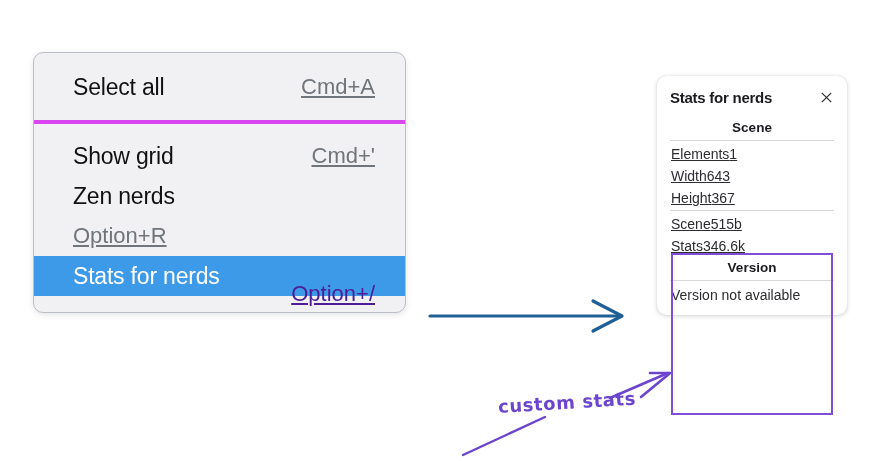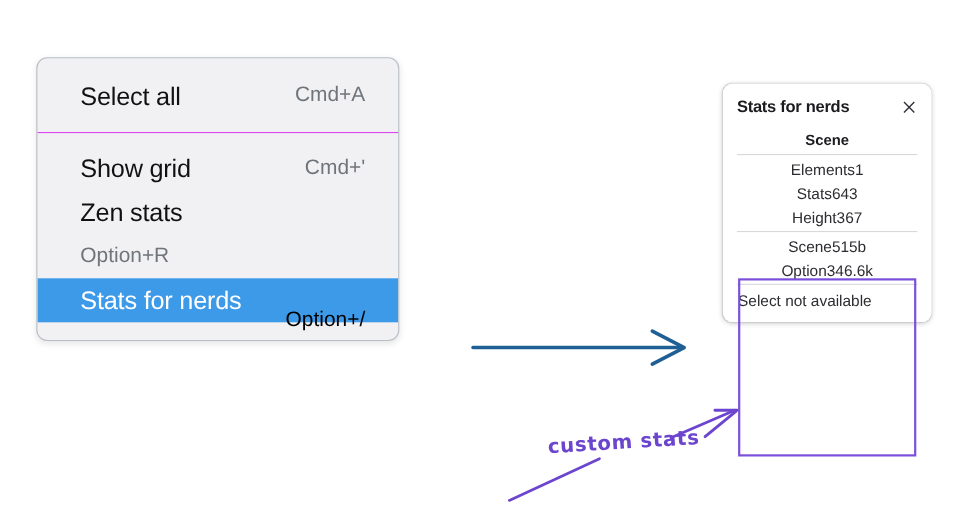--- a/index.html
+++ b/index.html
@@ -14,62 +14,63 @@
     overflow: hidden;
     font-family: "Liberation Sans", sans-serif;
     -webkit-font-smoothing: antialiased;
   }
 
   
   #context-menu {
     position: absolute;
     left: 33px;
     top: 52px;
-    width: 330px;
+    width: 373px;
     background: #f1f1f3;
     border: 1px solid #b9bec6;
     border-radius: 10px;
     box-shadow: 0 2px 6px rgba(0,0,0,0.10);
     overflow: hidden;
     box-sizing: border-box;
     text-align: right;
   }
   .menu-section {
     padding: 14px 0 13px 0;
   }
   .menu-section + .menu-section {
-    border-top: 1px solid #d946ef;
+    border-top: 4px solid #d946ef;
   }
   .menu-section.second {
     padding: 12px 0 16px 0;
   }
   .menu-item {
     display: flex;
     align-items: center;
     justify-content: space-between;
     height: 40px;
     padding: 0 30px 0 39px;
     box-sizing: border-box;
   }
   .menu-item .label {
     font-size: 23px;
     color: #111111;
     letter-spacing: -0.2px;
     white-space: nowrap;
   }
   .menu-item .shortcut {
-    font-size: 19px;
+    font-size: 22px;
     color: #70757c;
     white-space: nowrap;
+    text-decoration: underline;
   }
   .menu-item.selected {
     background: #3d9ae8;
   }
   .menu-item.selected .label { color: #ffffff; }
-  .menu-item.selected .shortcut { color: #000000; margin-top: 36px; }
+  .menu-item.selected .shortcut { color: #4c1d95; margin-top: 36px; }
 
   
   #stats-panel {
     position: absolute;
     left: 657px;
     top: 76px;
     width: 190px;
     background: #ffffff;
     border-radius: 9px;
     box-shadow: 0 1px 5px rgba(0,0,0,0.17), 0 0 1px rgba(0,0,0,0.18);
@@ -102,25 +103,26 @@
     color: #1b1b1f;
     padding: 3px 0 4px 0;
   }
   .rule {
     height: 1px;
     background: #d8d8dc;
     margin: 1px 0 2px 0;
   }
   .stat-row {
     display: flex;
-    justify-content: center;
+    justify-content: flex-start;
     align-items: baseline;
     font-size: 14px;
     color: #2c2c31;
     padding: 3px 1px 3px 1px;
+    text-decoration: underline;
   }
   .stat-row .value { color: #2c2c31; }
   .single-line {
     font-size: 14px;
     color: #2c2c31;
     padding: 4px 1px 1px 1px;
   }
 
   
   #custom-stats-box {
@@ -167,21 +169,21 @@
       <span class="shortcut">Cmd+A</span>
     </div>
   </div>
 
   <div class="menu-section second">
     <div class="menu-item">
       <span class="label">Show grid</span>
       <span class="shortcut">Cmd+'</span>
     </div>
     <div class="menu-item">
-      <span class="label">Zen stats</span>
+      <span class="label">Zen nerds</span>
     </div>
     <div class="menu-item">
       <span class="shortcut">Option+R</span>
     </div>
     <div class="menu-item selected">
       <span class="label">Stats for nerds</span>
       <span class="shortcut">Option+/</span>
     </div>
   </div>
 
@@ -200,44 +202,45 @@
   </div>
 
   <div>
     <div class="section-title">Scene</div>
     <div class="rule"></div>
     <div class="stat-row">
       <span class="key">Elements</span>
       <span class="value">1</span>
     </div>
     <div class="stat-row">
-      <span class="key">Stats</span>
+      <span class="key">Width</span>
       <span class="value">643</span>
     </div>
     <div class="stat-row">
       <span class="key">Height</span>
       <span class="value">367</span>
     </div>
   </div>
 
   <div>
     <div class="rule"></div>
     <div class="stat-row">
       <span class="key">Scene</span>
       <span class="value">515b</span>
     </div>
     <div class="stat-row">
-      <span class="key">Option</span>
+      <span class="key">Stats</span>
       <span class="value">346.6k</span>
     </div>
   </div>
 
   <div>
+    <div class="section-title">Version</div>
     <div class="rule"></div>
-    <div class="single-line">Select not available</div>
+    <div class="single-line">Version not available</div>
   </div>
 
 </div>
 
 <div id="custom-stats-box"></div>
 
 <svg id="annotations" viewBox="0 0 873 461">
 
   <g>
     <line x1="430" y1="316" x2="620" y2="316" stroke="#1e5f96" stroke-width="3.2" stroke-linecap="round"></line>

